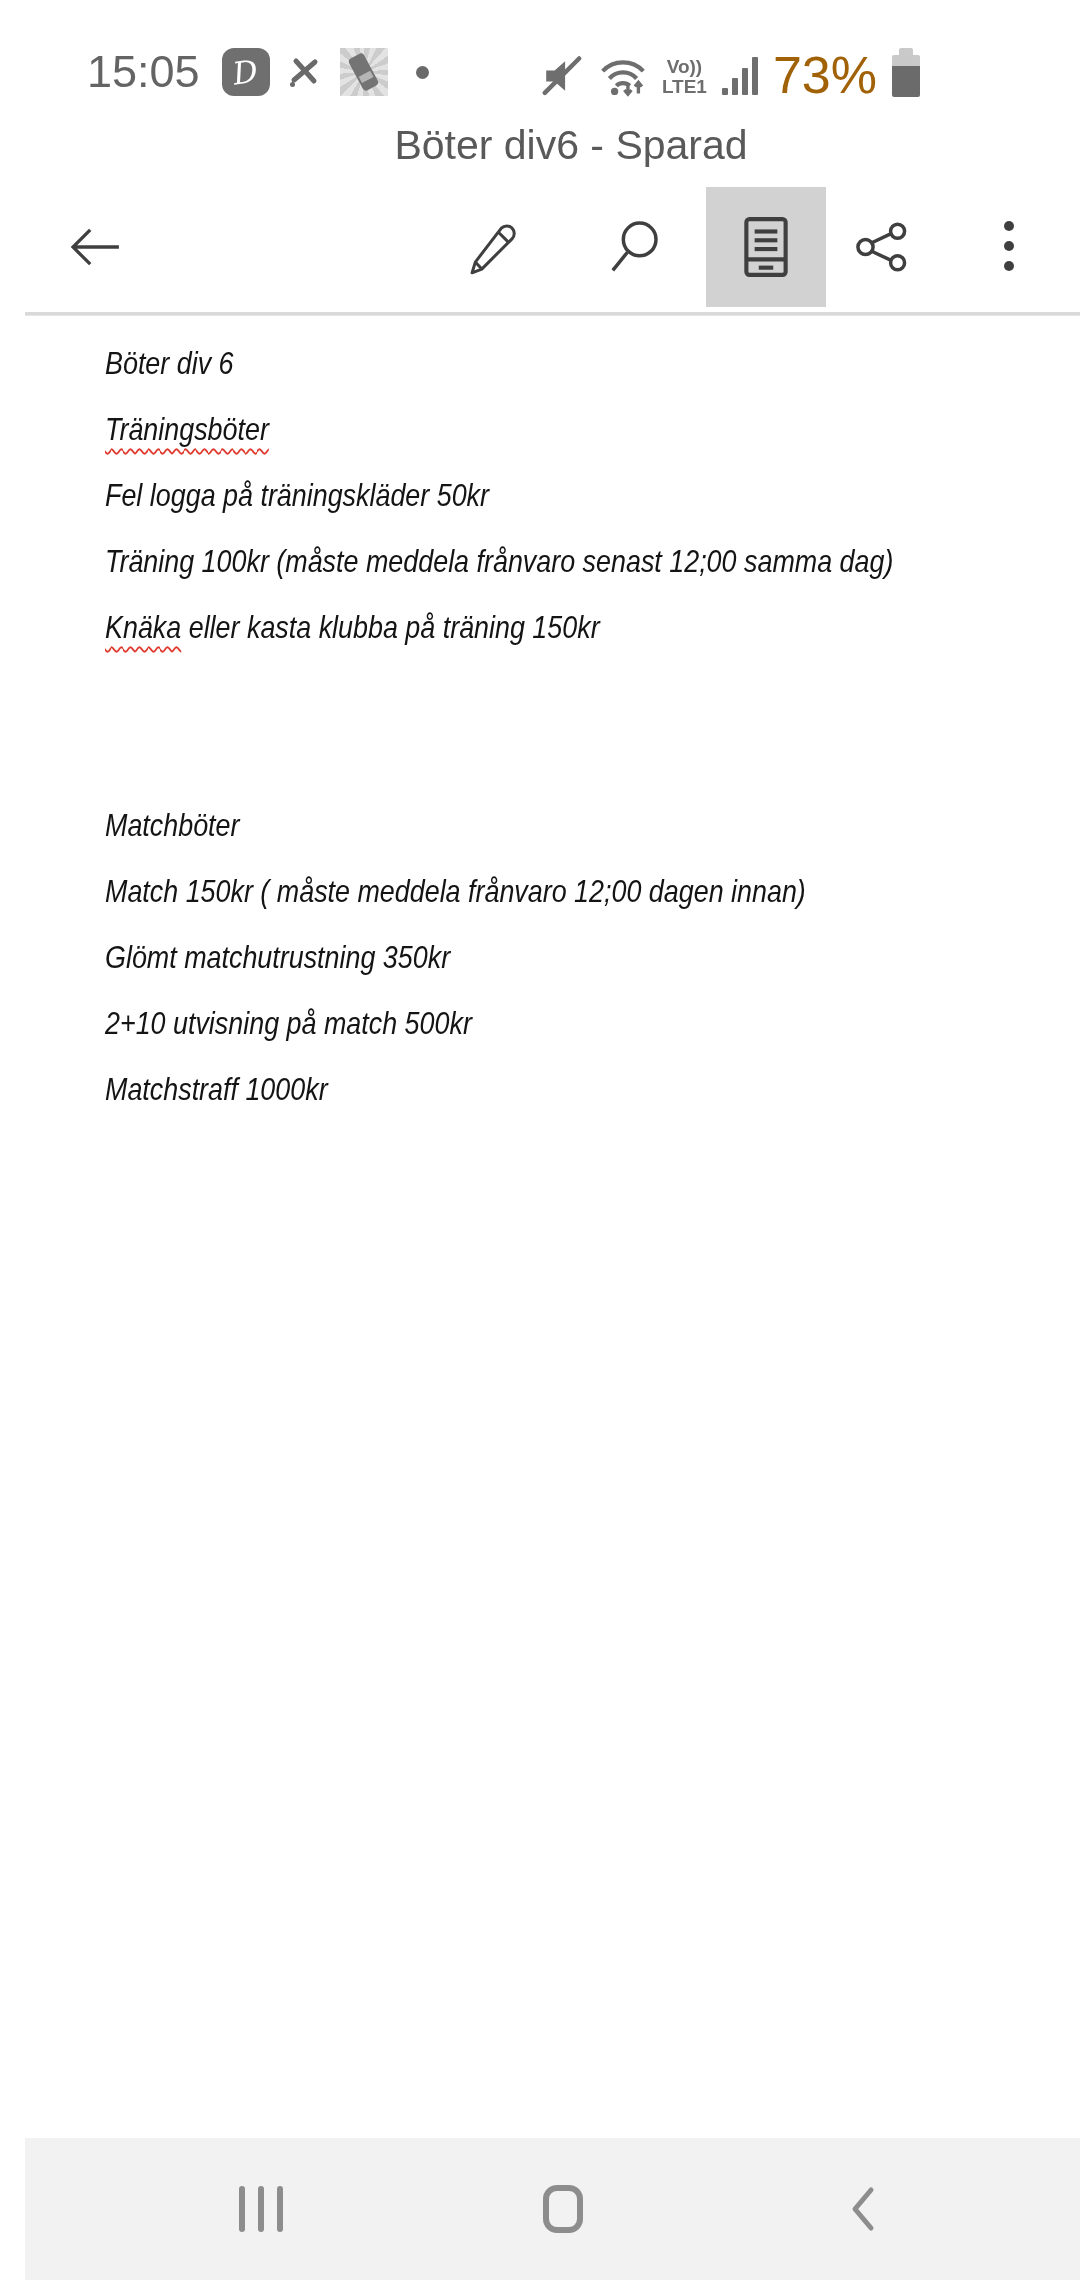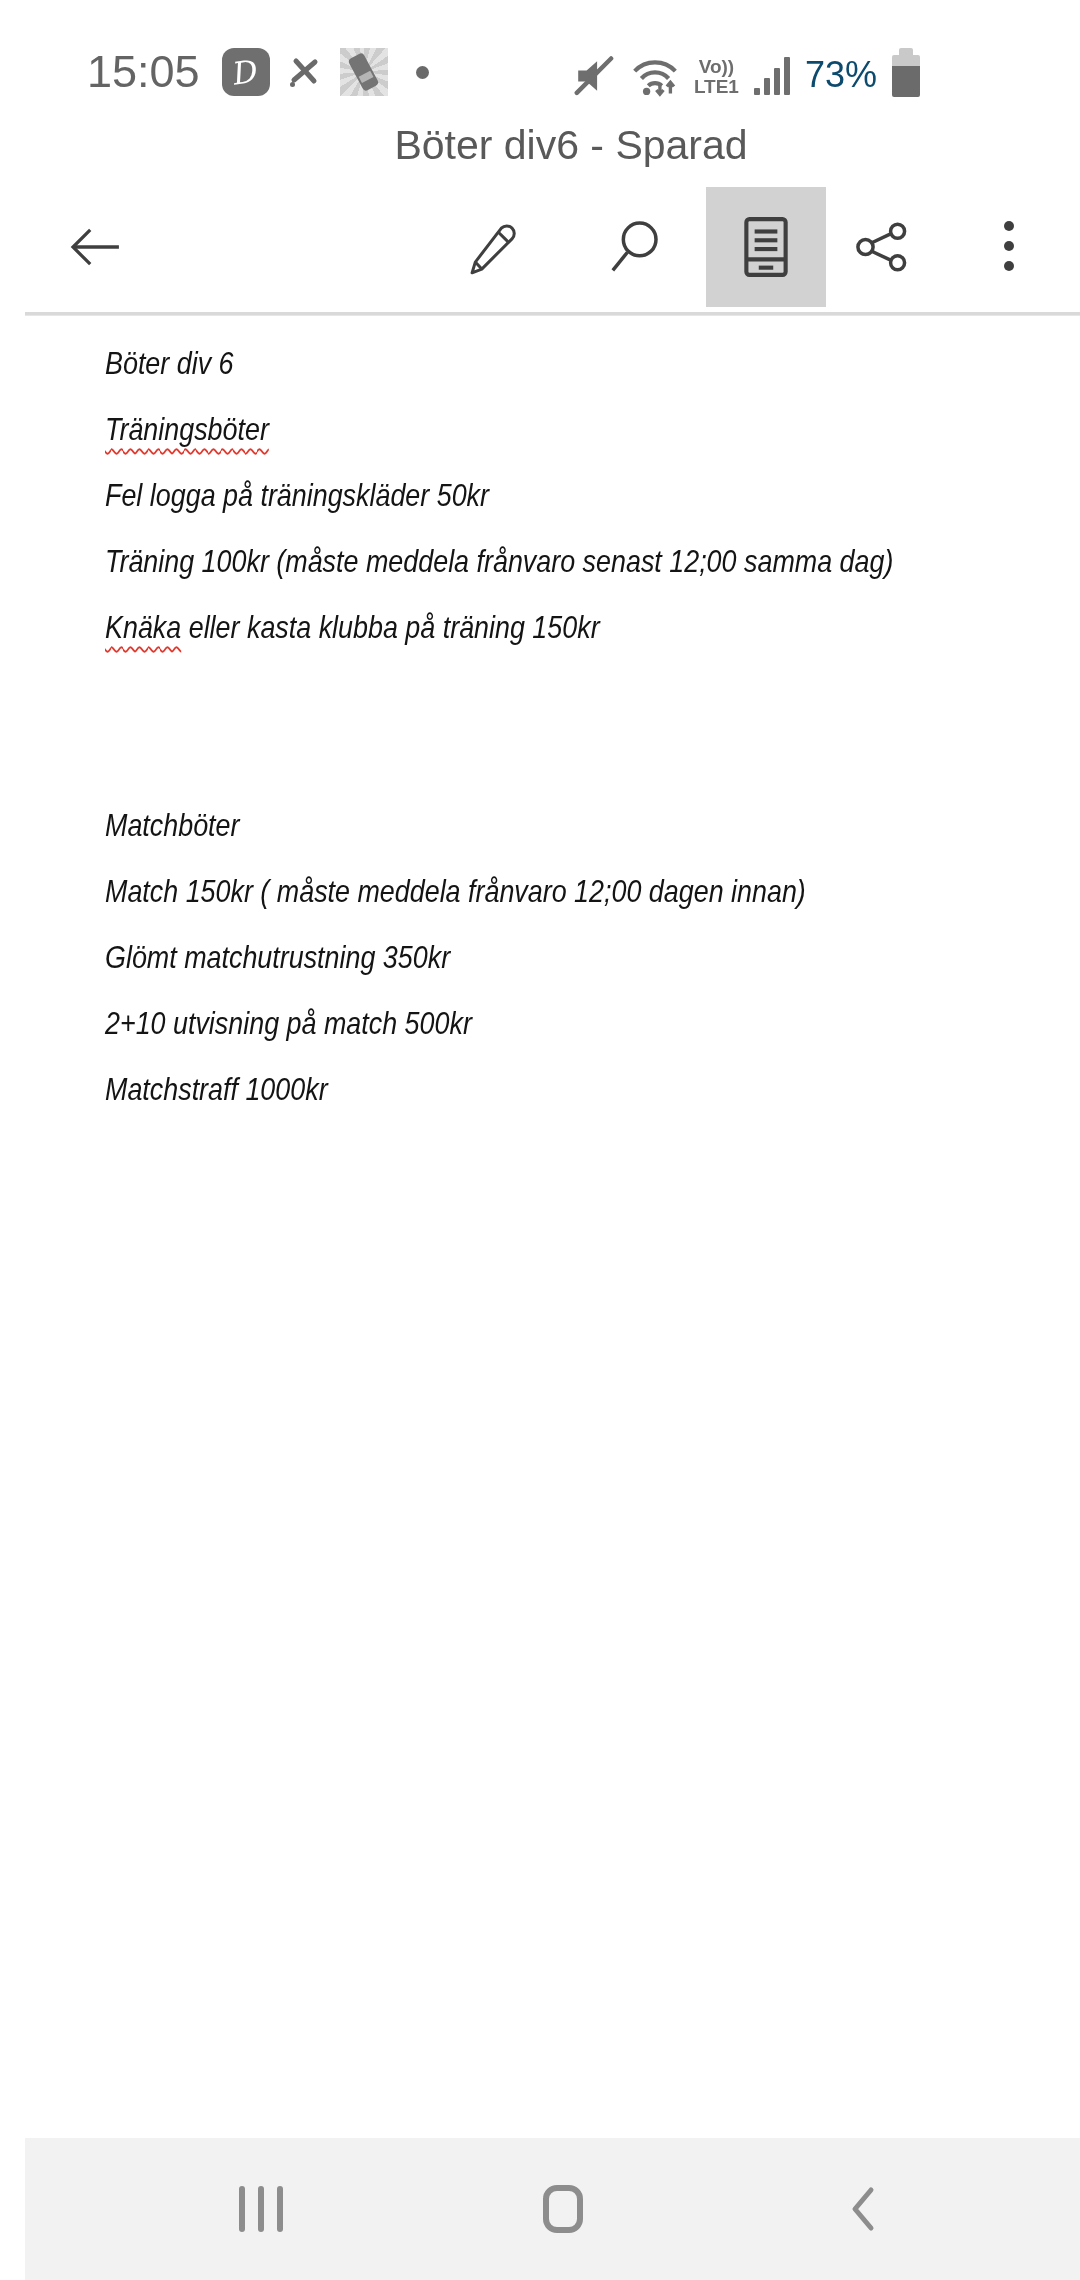--- a/index.html
+++ b/index.html
@@ -22,21 +22,21 @@
   .notif-dot{width:13px;height:13px;border-radius:50%;background:#6a6a6a;margin-left:10px;}
   .photo-icon{width:48px;height:48px;position:relative;overflow:hidden;
     background:repeating-conic-gradient(from 0deg at 50% 50%, #cccccc 0 14deg, #e3e3e3 14deg 28deg);}
   .photo-phone{position:absolute;left:15px;top:6px;width:17px;height:36px;background:#747474;
     border-radius:4px;transform:rotate(-28deg);}
   .photo-phone:after{content:"";position:absolute;left:2px;top:20px;width:13px;height:7px;background:#b5b5b5;}
   .sb-right{margin-left:auto;display:flex;align-items:flex-end;gap:15px;}
   .volte{font-size:19px;line-height:20px;font-weight:bold;color:#6e6e6e;text-align:center;}
   .sig-bars{display:flex;align-items:flex-end;gap:4px;height:44px;padding-bottom:2px;}
   .sig-bars i{display:block;width:6px;background:#6e6e6e;border-radius:1px;}
-  .sb-percent{font-size:36px;color:#0c4a6e;line-height:44px;}
+  .sb-percent{font-size:52px;color:#a16207;line-height:44px;}
   .battery{width:28px;display:flex;flex-direction:column;align-items:center;}
   .battery .tip{width:14px;height:7px;background:#c9c9c9;border-radius:2px 2px 0 0;}
   .battery .body{width:28px;height:42px;border-radius:2px;overflow:hidden;display:flex;flex-direction:column;}
   .battery .empty{height:27%;background:#c9c9c9;}
   .battery .full{flex:1;background:#6b6b6b;}
   
   .title-bar{position:absolute;top:114px;left:0;right:0;height:62px;
     display:flex;align-items:center;justify-content:center;padding-left:12px;}
   .title-bar .t{font-size:41px;color:#595959;}
   

